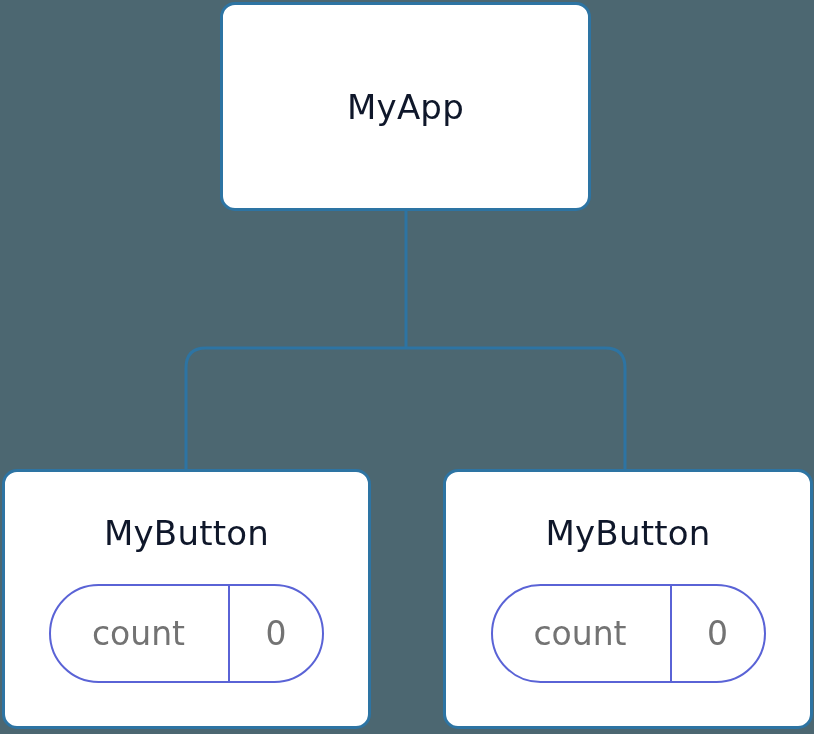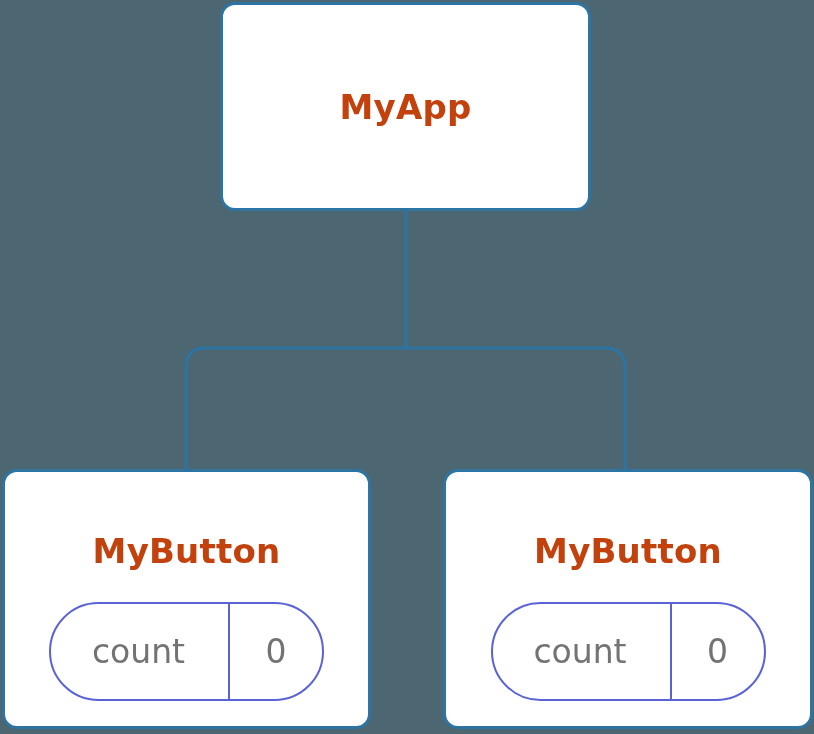--- a/index.html
+++ b/index.html
@@ -38,42 +38,42 @@
     box-sizing: border-box;
     background: #ffffff;
     border: 3px solid #2d74a3;
     border-radius: 15px;
     display: flex;
     flex-direction: column;
     align-items: center;
   }
 
   .node-title {
-    color: #c2410c;
+    color: #0f172a;
     font-size: 34px;
     line-height: 1;
     letter-spacing: 0.2px;
     white-space: nowrap;
-    font-weight: 700;
+    font-weight: 400;
   }
 
   
   #node-app {
     left: 220px;
     top: 2px;
     width: 371px;
     height: 209px;
     justify-content: center;
   }
 
   
   .node-leaf {
     top: 469px;
     height: 260px;
-    padding-top: 62px;
+    padding-top: 44px;
   }
   #node-button-left  { left: 2px;   width: 369px; }
   #node-button-right { left: 443px; width: 370px; }
 
   
   .state-pill {
     margin-top: 34px;
     box-sizing: border-box;
     height: 99px;
     border: 2px solid #5a63d6;

